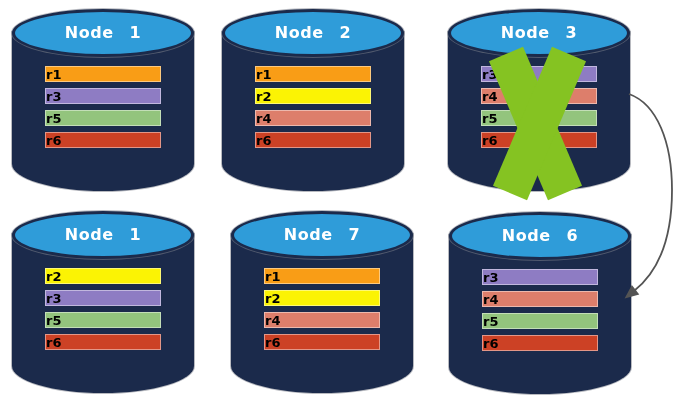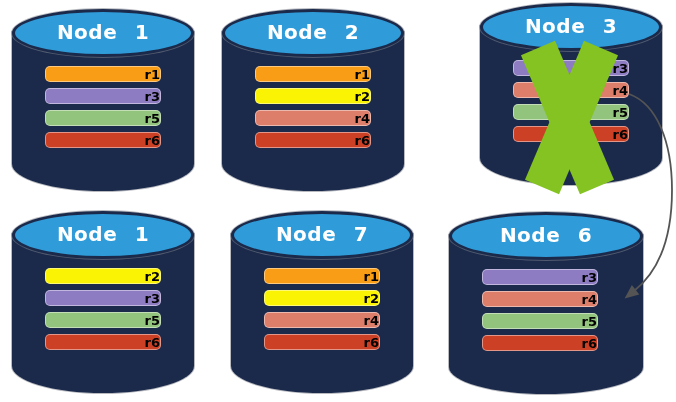--- a/index.html
+++ b/index.html
@@ -7,58 +7,58 @@
     position: relative;
     width: 676px;
     height: 402px;
     background: var(--background, #ffffff);
     font-family: "DejaVu Sans", "Liberation Sans", sans-serif;
     overflow: hidden;
   }
   .node { position: absolute; width: 182px; height: 184px; }
   .pos-0 { left: 12px;  top: 7px;   }
   .pos-1 { left: 222px; top: 7px;   }
-  .pos-2 { left: 448px; top: 1px; margin-left: 32px;   }
+  .pos-2 { left: 448px; top: 7px;   }
   .pos-3 { left: 12px;  top: 209px; }
   .pos-4 { left: 231px; top: 209px; }
-  .pos-5 { left: 449px; top: 210px; padding-left: 12px; }
+  .pos-5 { left: 449px; top: 210px; }
 
   .cyl-body {
     position: absolute; left: 0; right: 0; top: 25px; bottom: 0;
     background: var(--cylinder-body, #1B2A4B);
     border-radius: 0 0 50% 50% / 0 0 27px 27px;
     box-shadow: 0 0 0 1px rgba(125,130,140,0.55);
   }
   .cyl-top {
     position: absolute; left: 0; right: 0; top: 2px; height: 48px;
     background: var(--cylinder-top, #2F9CD9);
     border: 3px solid var(--cylinder-body, #1B2A4B);
     border-radius: 50%;
     box-sizing: border-box;
     display: flex; align-items: center; justify-content: center;
     box-shadow: 0 0 0 1px rgba(125,130,140,0.55);
   }
   .node-title {
     color: var(--node-title, #ffffff);
     font-weight: bold;
-    font-size: 20px;
+    font-size: 16px;
     letter-spacing: 0.5px;
     word-spacing: 10px;
     margin-top: -2px;
   }
   .bars {
     position: absolute; left: 33px; top: 59px; width: 116px;
     display: flex; flex-direction: column; gap: 6px;
   }
   .bar {
     height: 16px;
-    border-radius: 5px;
+    border-radius: 0;
     border: 1px solid rgba(255,255,255,0.45);
     box-sizing: border-box;
-    display: flex; align-items: center; justify-content: flex-end;
+    display: flex; align-items: center; justify-content: flex-start;
   }
   .bar span {
     font-size: 13px; font-weight: bold; line-height: 1;
     color: var(--replica-label, #000000);
   }
   .fail-x {
     position: absolute; left: 0; top: 0; width: 182px; height: 200px;
     overflow: visible; pointer-events: none;
   }
   .fail-x line { stroke: var(--failure-x, #85C322); stroke-width: 37; stroke-linecap: butt; }

